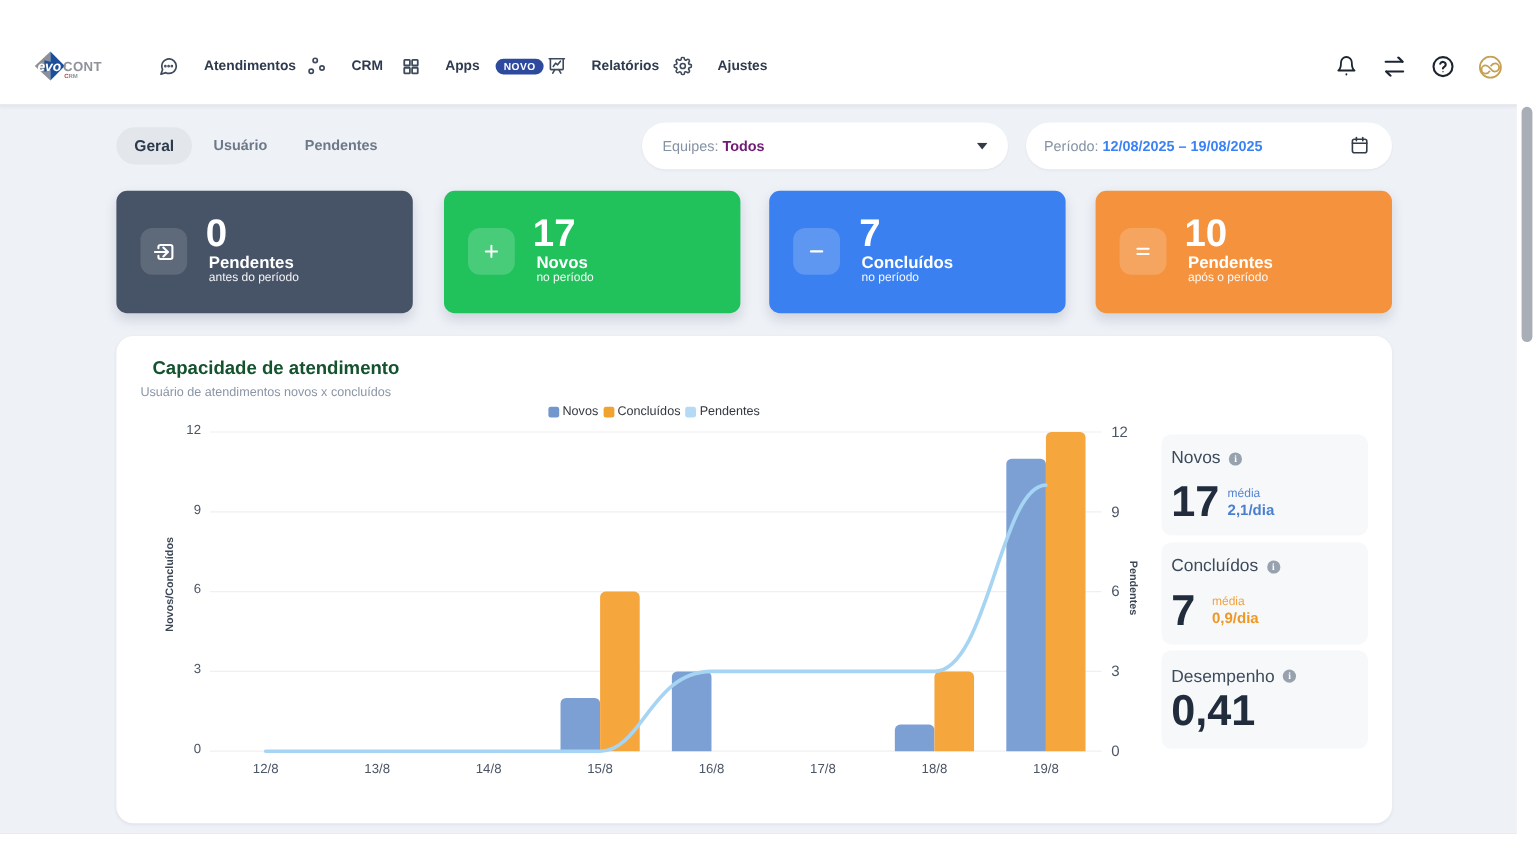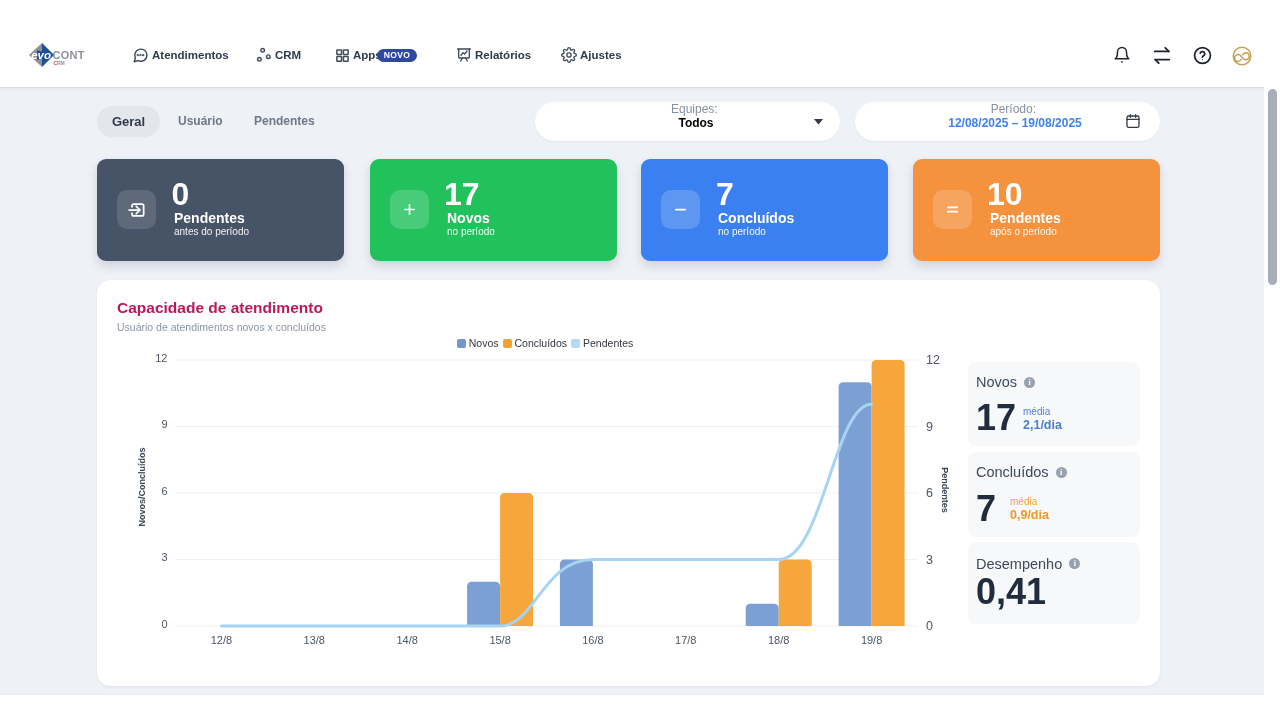--- a/index.html
+++ b/index.html
@@ -2,40 +2,40 @@
 <html><head>
 <meta charset="utf-8">
 <style>
   * { margin:0; padding:0; box-sizing:border-box; }
   html,body { width:1280px; height:720px; overflow:hidden; }
   body { font-family:"Liberation Sans", sans-serif; background:#eef1f6; position:relative; }
   .abs { position:absolute; }
 
   
   #header { position:absolute; left:0; top:0; width:1280px; height:88px; background:#fff; border-bottom:1px solid #d9dce1; box-shadow:0 1px 3px rgba(120,130,150,0.10); }
-  .navitem { position:absolute; top:23px; height:64px; display:flex; align-items:center; gap:3px; color:#2e3a4d; font-size:11.5px; font-weight:700; }
+  .navitem { position:absolute; top:23px; height:64px; display:flex; align-items:center; gap:21px; color:#2e3a4d; font-size:11.5px; font-weight:700; }
   .novo { background:#2d4a9e; color:#fff; font-size:8.5px; font-weight:700; height:13px; line-height:13.5px; padding:0 7px; border-radius:7px; letter-spacing:0.4px; margin-left:-8px; }
 
   
   .tab { position:absolute; top:106px; height:31px; line-height:31px; font-size:13px; }
   #tab-geral { left:97px; width:63px; background:#e3e6eb; border-radius:16px; text-align:center; color:#2e3a4d; font-weight:700; }
 
   
-  .pill { position:absolute; top:102px; height:39px; background:#fff; border-radius:20px; box-shadow:0 1px 2px rgba(40,60,90,0.06); display:flex; align-items:center; font-size:12px; color:#8592a4;flex-direction:column; }
+  .pill { position:absolute; top:102px; height:39px; background:#fff; border-radius:20px; box-shadow:0 1px 2px rgba(40,60,90,0.06); display:flex; align-items:center; font-size:12px; color:#8592a4; }
 
   
   .scard { position:absolute; top:159px; width:247px; height:102px; border-radius:9px; color:#fff; box-shadow:0 5px 10px rgba(70,80,110,0.18); }
   .sicon { position:absolute; left:20px; top:31px; width:39px; height:39px; border-radius:10px; background:rgba(255,255,255,0.13); display:flex; align-items:center; justify-content:center; }
   .snum  { position:absolute; font-size:32px; font-weight:800; line-height:24px; }
   .slab  { position:absolute; font-size:14px; font-weight:700; line-height:14px; }
   .ssub  { position:absolute; font-size:10px; font-weight:400; opacity:0.93; line-height:10.5px; }
 
   
   #chartcard { position:absolute; left:97px; top:280px; width:1063px; height:406px; background:#fff; border-radius:14px; box-shadow:0 1px 3px rgba(40,60,90,0.07); }
-  #ctitle { position:absolute; left:117px; top:300px; font-size:15.5px; font-weight:700; color:#be185d; line-height:16px; }
+  #ctitle { position:absolute; left:127px; top:300px; font-size:15.5px; font-weight:700; color:#14532d; line-height:16px; }
   #csub { position:absolute; left:117px; top:321px; font-size:10.5px; color:#8a95a7; line-height:12px; }
 
   
   .mcard { position:absolute; left:968px; width:172px; background:#f6f8fa; border-radius:8px; }
   .mhead { position:absolute; left:8px; top:13px; font-size:14.5px; color:#3d4a5c; display:flex; align-items:center; gap:7px; line-height:14px;}
   .mnum { font-weight:800; color:#212c3c; }
 
   .info { display:inline-block; width:11px; height:11px; border-radius:50%; background:#98a2ae; color:#fff; font-size:8px; font-weight:700; text-align:center; line-height:11px; font-family:"Liberation Serif",serif; }
 
   
@@ -129,21 +129,21 @@
     <path d="M11.6 14.2c-1.3 1.9-2.5 3-4.3 3a4.2 4.2 0 0 1 0-8.4c1.8 0 3.2 1.3 4.6 3.2 1.4 1.9 2.8 3.2 4.6 3.2a4.2 4.2 0 0 0 0-8.4c-1.8 0-3 1.1-4.3 3" transform="translate(0,1.3)"></path>
   </svg>
 </div>
 
 <div id="tab-geral" class="tab">Geral</div>
 <div class="tab" style="left:178px;color:#6d7889;font-size:12px;font-weight:700;">Usuário</div>
 <div class="tab" style="left:254px;color:#6d7889;font-size:12px;font-weight:700;">Pendentes</div>
 
 <div class="pill" style="left:535px;width:305px;padding-left:17px;">
   <span>Equipes:&nbsp;</span>
-    <span style="color:#000000;font-weight:700;">Todos</span>
+    <span style="color:#701a75;font-weight:700;">Todos</span>
   <svg class="abs" style="right:17px;top:17px" width="9" height="6" viewBox="0 0 9 6">
       <polygon points="0,0 9,0 4.5,5.5" fill="#333b47"></polygon>
     </svg>
 </div>
 <div class="pill" style="left:855px;width:305px;padding-left:15px;">
   <span>Período:&nbsp;</span>
     <span style="color:#3b82f6;font-weight:700;text-align:right;">12/08/2025 – 19/08/2025</span>
   <svg class="abs" style="right:19px;top:11px" width="16" height="16" viewBox="0 0 24 24" fill="none" stroke="#333b47" stroke-width="2" stroke-linecap="round">
     <rect x="3" y="4.5" width="18" height="17" rx="2.5"></rect>
     <path d="M8 2.5v4"></path>

